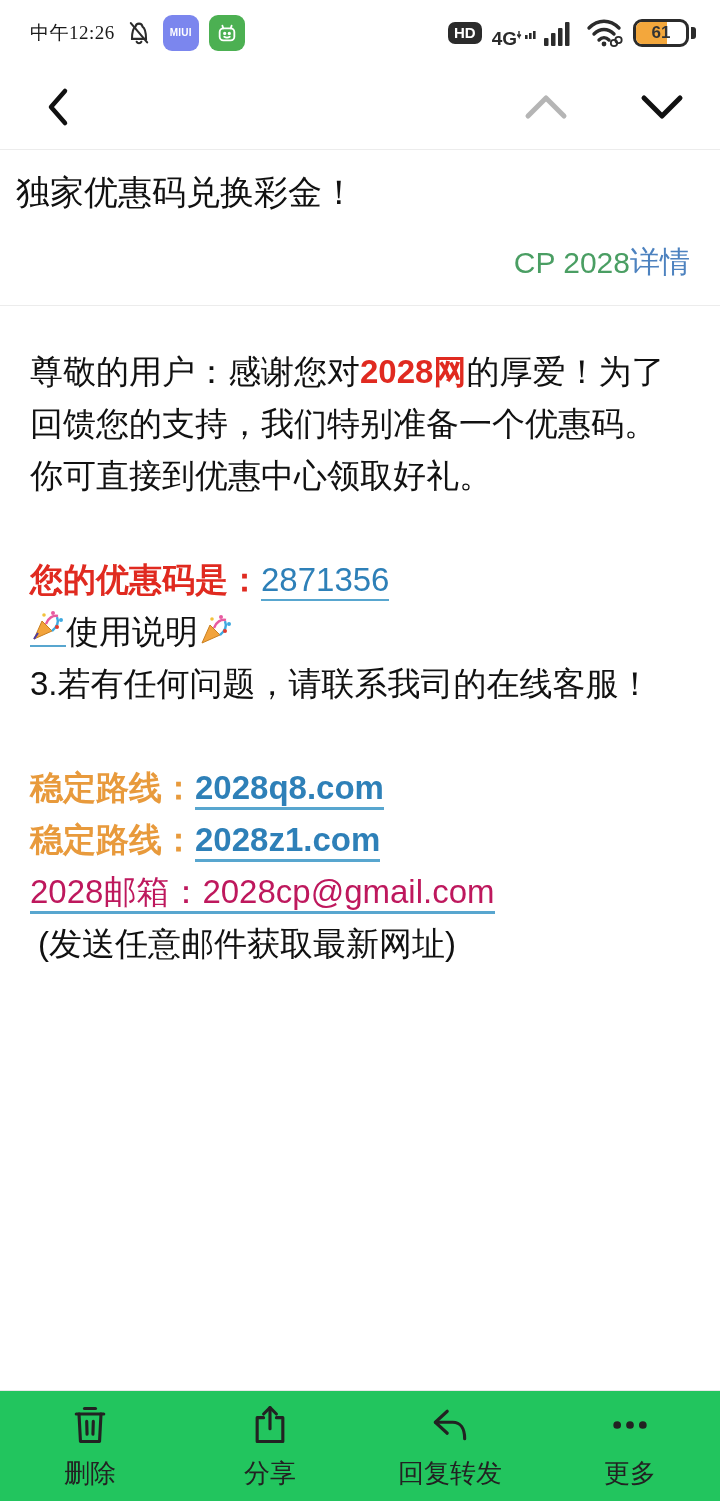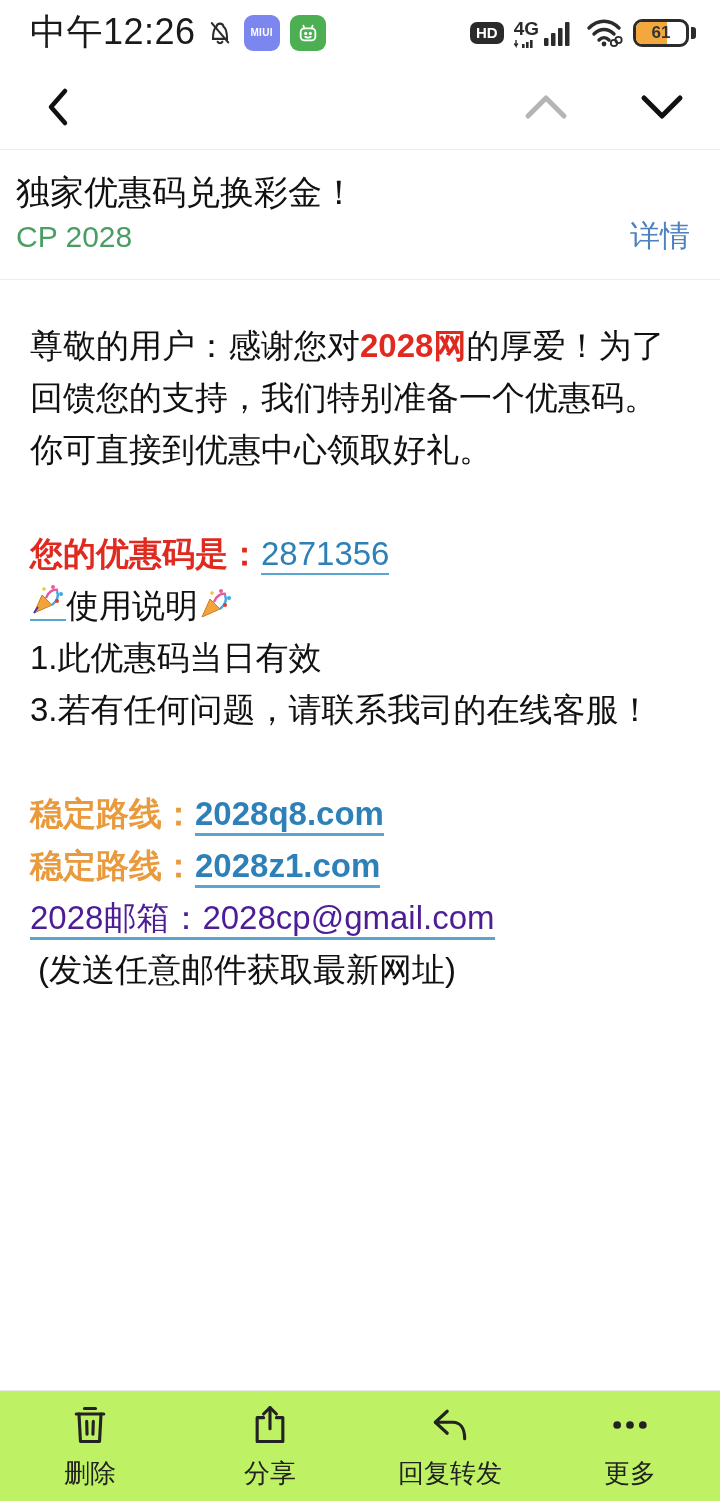--- a/index.html
+++ b/index.html
@@ -3,62 +3,62 @@
 <meta charset="utf-8">
 <style>
   * { margin:0; padding:0; box-sizing:border-box; }
   html,body { background:#fff; }
   body { font-family:"Liberation Sans","DejaVu Sans",sans-serif; color:#1a1a1a; }
   #screen { position:relative; width:720px; height:1501px; background:#fff; overflow:hidden; margin:0 auto; }
 
   
   .status-bar { height:65px; display:flex; align-items:center; justify-content:space-between; padding:0 24px 0 30px; }
   .sb-left, .sb-right { display:flex; align-items:center; gap:10px; }
-  .sb-time { font-size:36px; font-weight:500; color:#1a1a1a; letter-spacing:0.5px; }
+  .sb-time { font-size:19px; font-weight:500; color:#1a1a1a; letter-spacing:0.5px;font-family:Liberation Serif, serif; }
   .badge { display:inline-flex; align-items:center; justify-content:center; width:36px; height:36px; border-radius:9px; }
   .miui-badge { background:#7b86ee; color:#fff; font-size:10px; font-weight:700; letter-spacing:0.3px; }
   .robot-badge { background:#4cb052; }
   .hd-badge { background:#2b2b2b; color:#fff; font-size:15px; font-weight:700; border-radius:7px; padding:2px 6px; line-height:1.2; }
   .signal-group { display:flex; align-items:flex-end; gap:4px; }
-  .sg-col { display:flex; flex-direction:column; align-items:flex-start; line-height:1; }
+  .sg-col { display:flex; align-items:flex-start; line-height:1; }
   .net-4g { font-size:19px; font-weight:600; color:#2b2b2b; }
   .battery-wrap { display:flex; align-items:center; }
   .battery { position:relative; width:56px; height:28px; border:3px solid #2b2b2b; border-radius:9px; overflow:hidden; background:#fff; }
   .battery-fill { position:absolute; left:0; top:0; bottom:0; width:61%; background:#f3a73c; }
   .battery-num { position:absolute; inset:0; display:flex; align-items:center; justify-content:center; font-size:17px; font-weight:600; color:#333; }
   .battery-nub { width:5px; height:12px; background:#2b2b2b; border-radius:0 3px 3px 0; margin-left:2px; }
 
   
   .nav-bar { height:85px; display:flex; align-items:center; padding:0 34px; border-bottom:1px solid #ececec; }
   .nav-spacer { flex:1; }
   .nav-btn { display:inline-flex; align-items:center; justify-content:center; width:48px; height:48px; }
   .nav-btn + .nav-btn { margin-left:68px; }
 
   
   .subject-block { padding:18px 30px 22px 16px; border-bottom:1px solid #ececec; }
   .subject { font-size:34px; color:#111; line-height:48px; font-weight:400; }
-  .sender-row { display:flex; align-items:center; justify-content:space-between; }
+  .sender-row { display:flex; align-items:center; justify-content:flex-end; margin-top:26px; }
   .sender { font-size:30px; color:#4a9e63; }
   .details { font-size:30px; color:#4d82bf; }
 
   
   .email-body { padding:40px 30px 0 30px; font-size:33px; line-height:52px; color:#111; }
   .bl { white-space:nowrap; }
   .blank { height:52px; }
   .red-bold { color:#e02a20; font-weight:700; }
   .orange-bold { color:#e89a3c; font-weight:700; }
   .link { color:#2e80b8; text-decoration:none; border-bottom:2px solid #58a6cf; padding-bottom:1px; }
   .link-bold { font-weight:700; border-bottom-width:3px; }
-  .email-line { color:#4c1d95; text-decoration:none; border-bottom:3px solid #58a6cf; padding-bottom:1px; }
+  .email-line { color:#be185d; text-decoration:none; border-bottom:3px solid #58a6cf; padding-bottom:1px; }
   .note-line { padding-left:8px; }
   .popper { display:inline-block; vertical-align:-4px; }
   .popper-underlined { border-bottom:2px solid #58a6cf; padding-bottom:2px; }
 
   
-  .toolbar { position:absolute; left:0; right:0; bottom:0; height:111px; background:#bef264; border-top:1px solid #e8e8e8; display:flex; }
+  .toolbar { position:absolute; left:0; right:0; bottom:0; height:111px; background:#22c55e; border-top:1px solid #e8e8e8; display:flex; }
   .tb-item { flex:1; display:flex; flex-direction:column; align-items:center; justify-content:center; gap:8px; cursor:pointer; }
   .tb-icon { height:46px; display:flex; align-items:center; justify-content:center; }
   .tb-label { font-size:26px; color:#222; }
 
   svg { display:block; }
 </style>
 </head>
 <body>
 
 <div id="screen">
@@ -170,21 +170,20 @@
           </svg></span><span>使用说明</span><span class="popper"><svg width="36" height="36" viewBox="0 0 36 36">
             <polygon points="4,32 12,14 22,24" fill="#f2a33c" stroke="#c97f1f" stroke-width="1"></polygon>
             <path d="M22 24 C27 20 29 15 27 10" stroke="#3fa9e0" stroke-width="2.4" fill="none"></path>
             <path d="M16 17 C18 11 23 8 28 9" stroke="#e85aa0" stroke-width="2.4" fill="none"></path>
             <circle cx="27" cy="20" r="2" fill="#e33b2e"></circle>
             <circle cx="31" cy="13" r="2" fill="#3fa9e0"></circle>
             <circle cx="23" cy="6" r="2" fill="#e85aa0"></circle>
             <circle cx="14" cy="8" r="1.8" fill="#f2c23c"></circle>
           </svg></span>
     </div>
-    <div class="bl">1.此优惠码当日有效</div>
     <div class="bl">3.若有任何问题，请联系我司的在线客服！</div>
     <div class="blank"></div>
     <div class="bl"><span class="orange-bold">稳定路线：</span><a class="link link-bold" href="#">2028q8.com</a></div>
     <div class="bl"><span class="orange-bold">稳定路线：</span><a class="link link-bold" href="#">2028z1.com</a></div>
     <div class="bl"><a class="email-line" href="#">2028邮箱：2028cp@gmail.com</a></div>
     <div class="bl note-line">(发送任意邮件获取最新网址)</div>
   </div>
 
   <div class="toolbar">
     <div class="tb-item">

